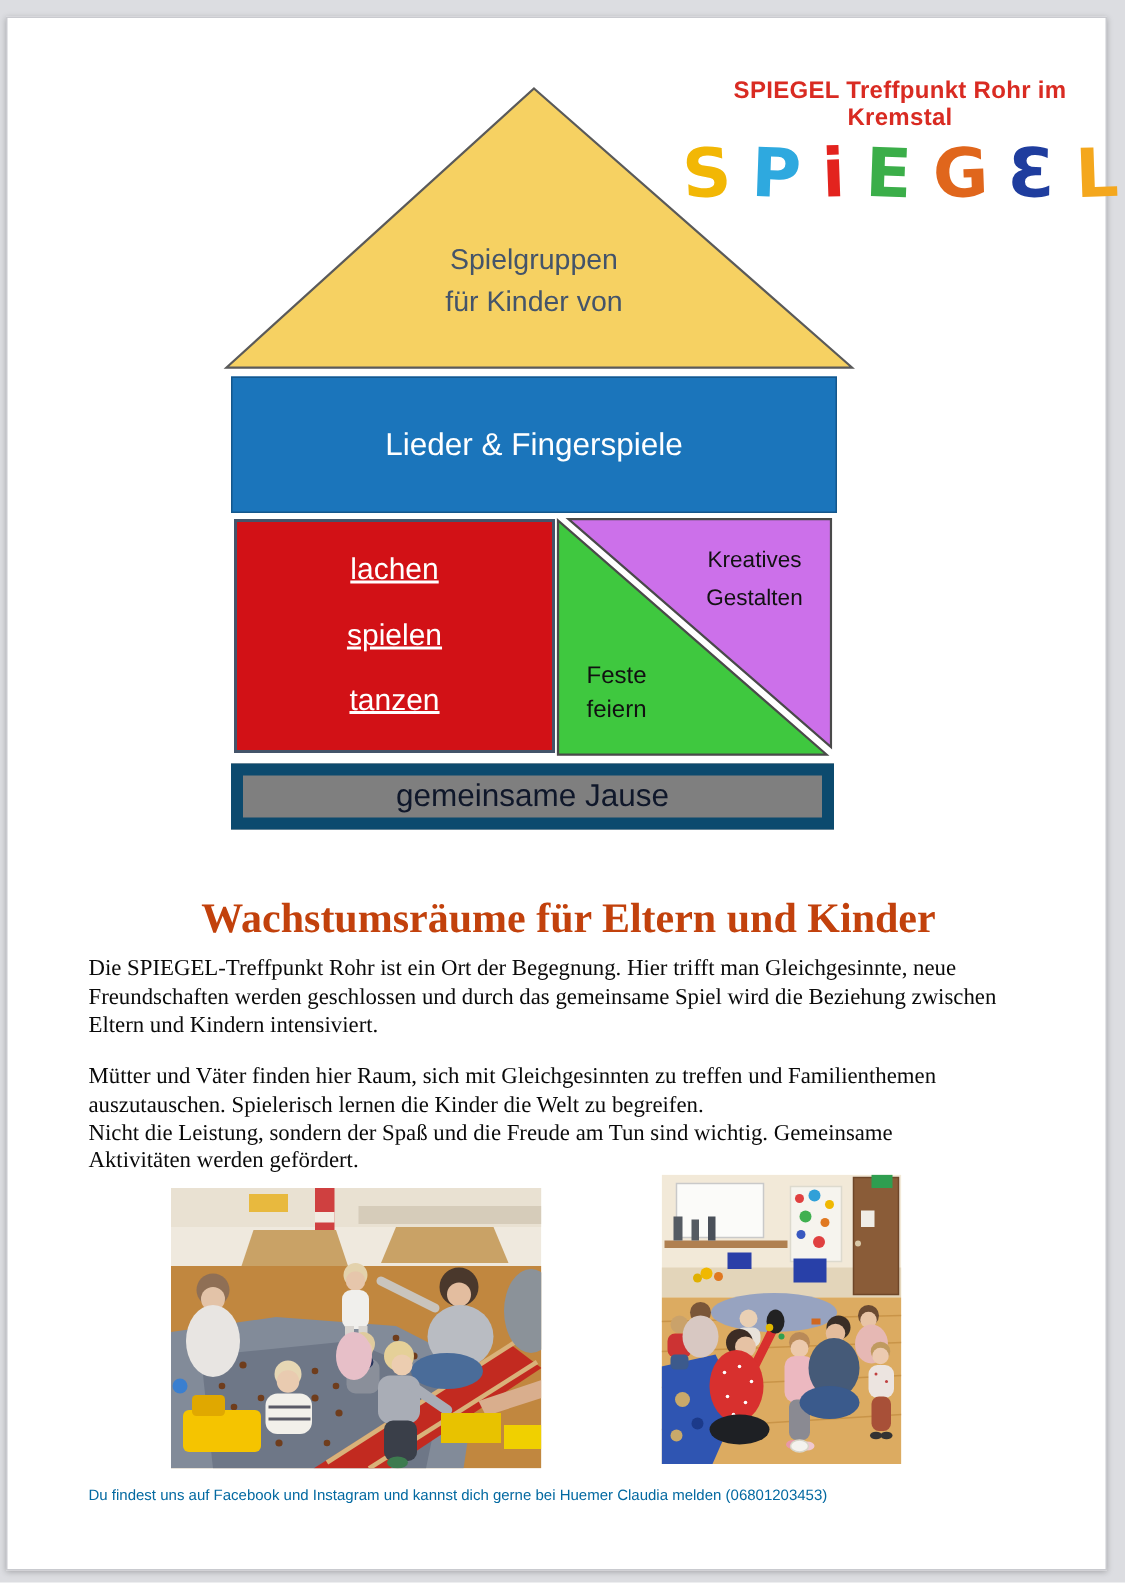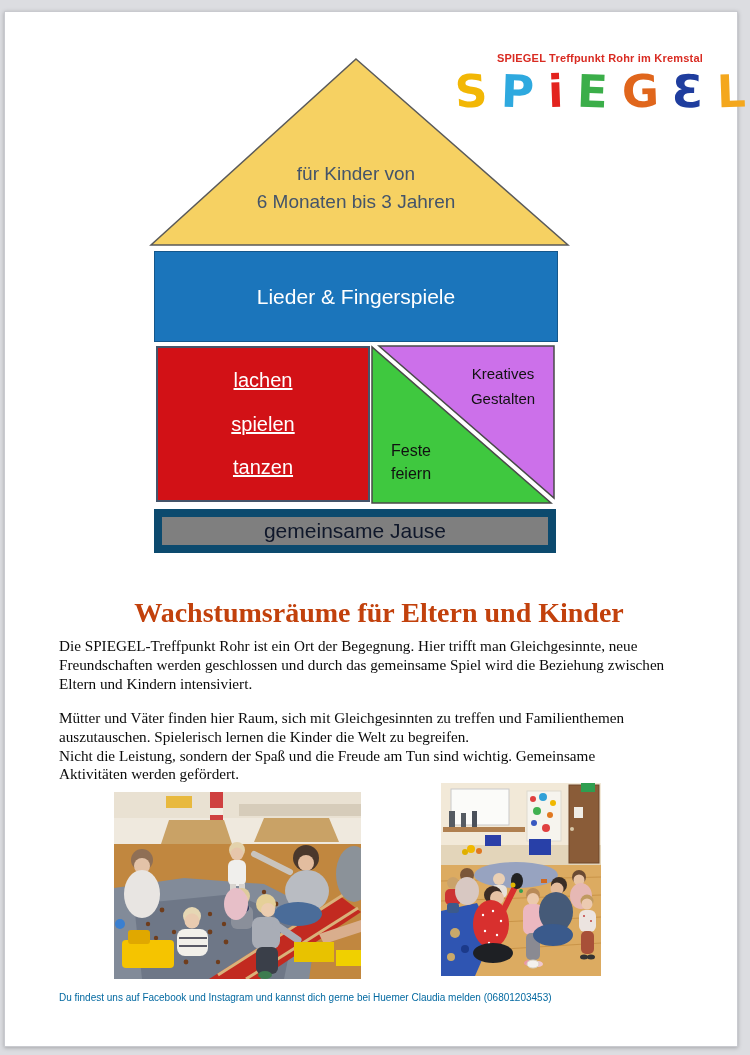--- a/index.html
+++ b/index.html
@@ -24,21 +24,21 @@
   .gp-svg { left:223px; top:289px; }
   .purple-label { left:310px; top:305px; width:92px; text-align:center;
                   font-size:15px; line-height:25px; color:#111; }
   .green-label { left:244px; top:383px; font-size:16px; line-height:23px; color:#111; }
   .gray-bar { left:7px; top:453px; width:402px; height:44px; border:8px solid #0c4a6e;
               display:flex; align-items:center; justify-content:center;
               color:#0f172a; font-size:21px; }
 
   
   .logo { position:absolute; left:450px; top:40px; width:290px; text-align:center; }
-  .logo-top { font-size:11px; font-weight:bold; letter-spacing:0.2px; }
+  .logo-top { font-size:16px; font-weight:bold; letter-spacing:0.2px; }
   .logo-word { margin-top:2px; font-family:"DejaVu Sans", sans-serif; font-weight:bold;
                font-size:45px; line-height:52px; letter-spacing:-1px; }
   .logo-word span { display:inline-block; }
   .lt0 { transform:rotate(-3deg); } .lt1 { transform:rotate(2deg); }
   .lt2 { transform:rotate(-2deg); } .lt3 { transform:rotate(2deg); }
   .lt4 { transform:rotate(-2deg); } .lt5 { transform:rotate(1deg); }
   .lt6 { transform:rotate(-2deg); }
   .logo-bottom { margin-top:1px; font-size:14px; font-weight:bold; letter-spacing:0.5px; word-spacing:3px; }
 
   
@@ -61,22 +61,22 @@
 <body>
 
 <div class="paper">
 
   <div class="house">
 
     <svg class="abs roof-svg" width="424" height="192" viewBox="0 0 424 192">
       <polygon points="209,3 421,189 4,189" stroke="#5a5a5a" stroke-width="1.5" fill="#f6d162"></polygon>
     </svg>
     <div class="abs roof-text" style="color: rgb(68, 84, 106);">
+      <div>Spielgruppen</div>
       <div>für Kinder von</div>
-      <div>6 Monaten bis 3 Jahren</div>
     </div>
 
     <div class="abs blue-bar" style="background: rgb(27, 117, 187);">
       <span>Lieder &amp; Fingerspiele</span>
     </div>
 
     <div class="abs red-box" style="background: rgb(210, 17, 22); text-decoration: underline;">
       <span>lachen</span>
       <span>spielen</span>
       <span>tanzen</span>

